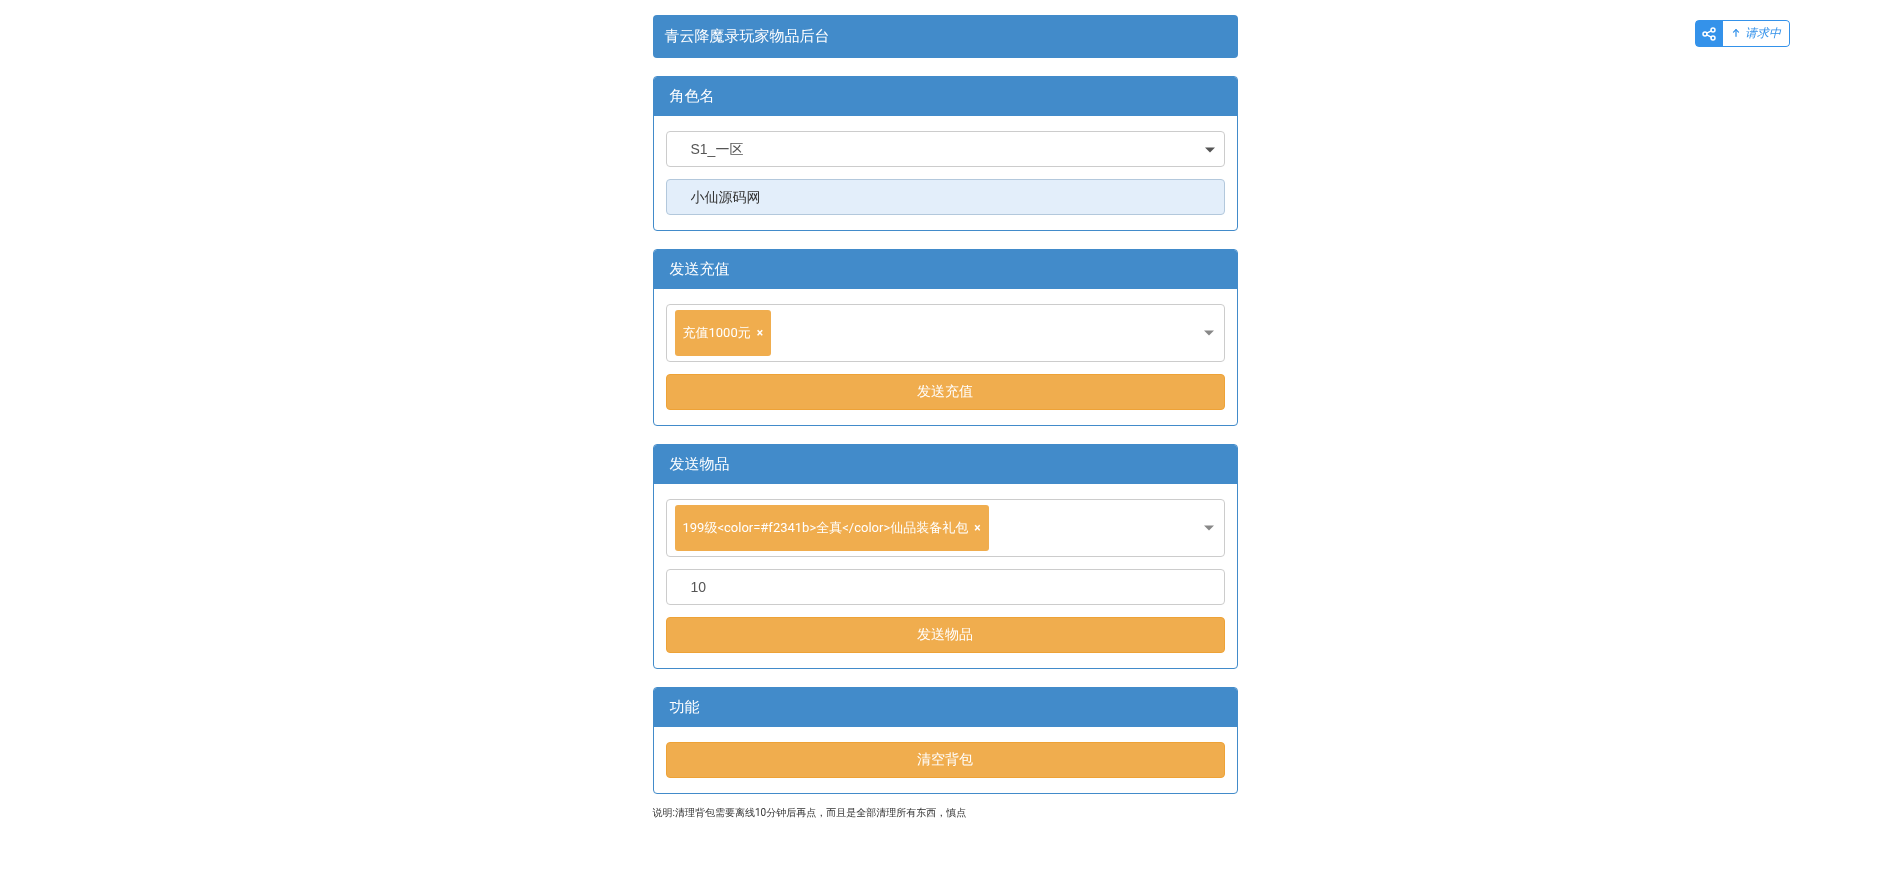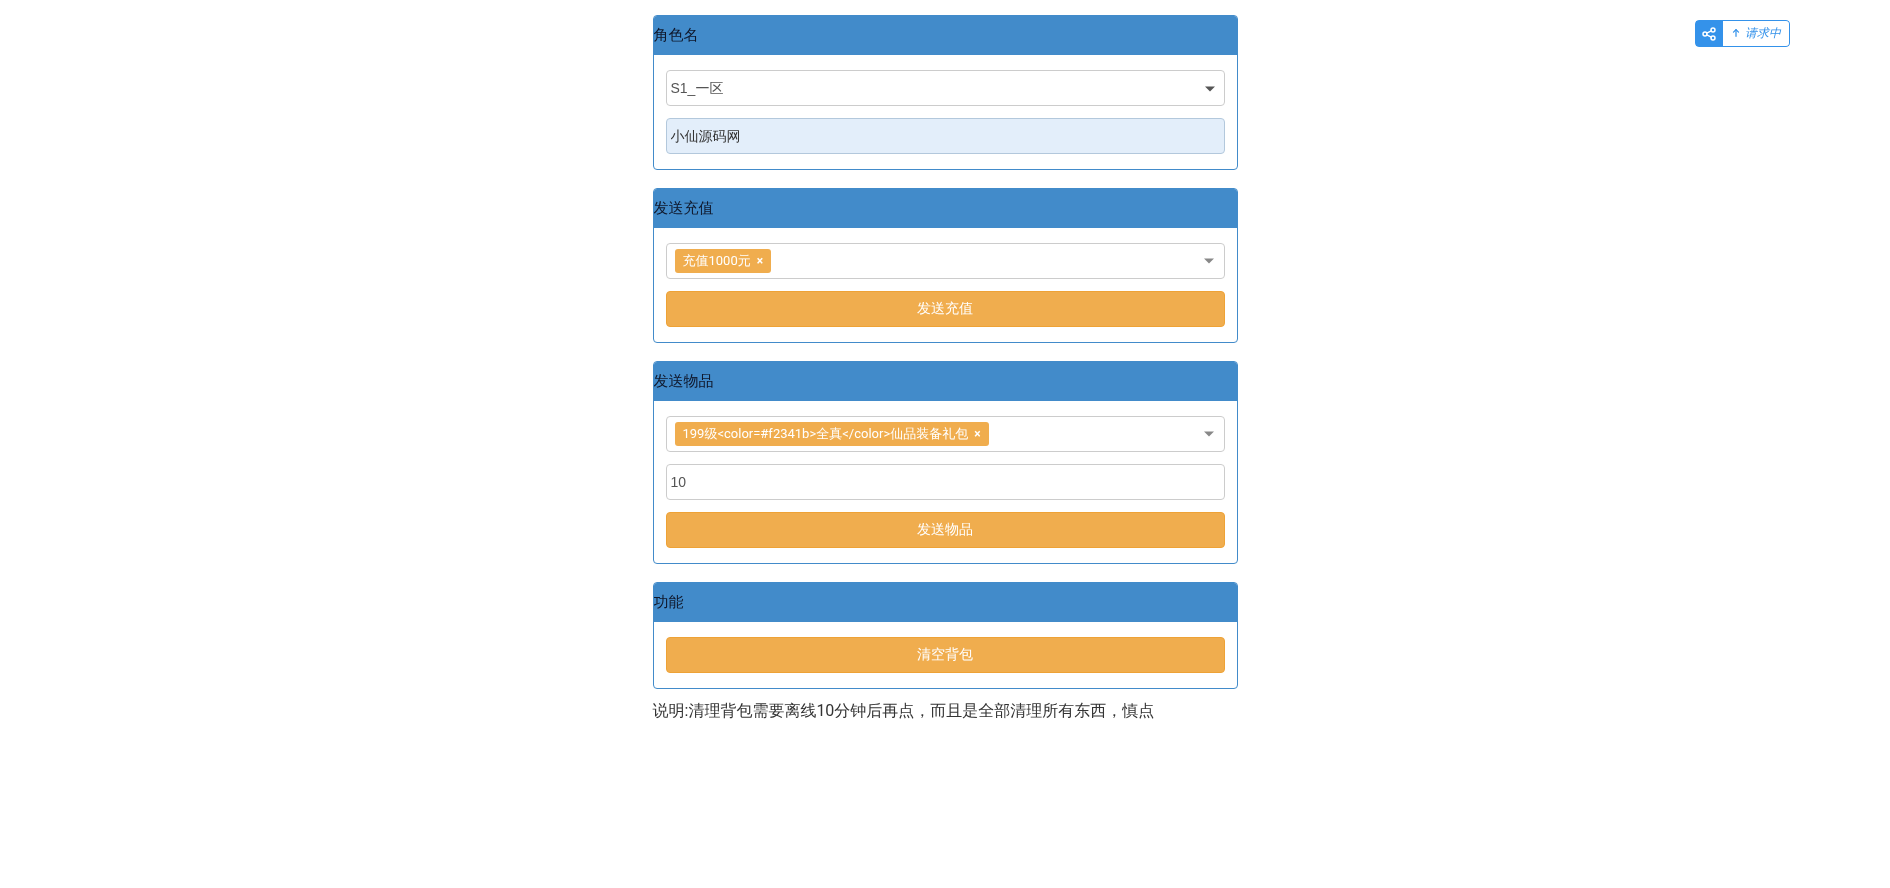--- a/index.html
+++ b/index.html
@@ -16,39 +16,39 @@
     }
     .panel {
       border: 1px solid #428bca;
       border-radius: 4px;
       margin-bottom: 18px;
       overflow: hidden;
       background: #fff;
     }
     .panel-heading {
       background: #428bca;
-      color: #0f172a;
-      padding: 10px 0;
+      color: #ffffff;
+      padding: 10px 16px;
       font-size: 15px;
     }
     .panel-body {
       padding: 15px 12px;
     }
     .title-bar {
       background: #428bca;
       color: #fff;
       padding: 12px;
       font-size: 15px;
       border-radius: 4px;
       margin-bottom: 18px;
     }
     .form-control, .select-control {
       display: block;
       width: 100%;
-      padding: 7px 4px;
+      padding: 7px 24px;
       font-size: 14px;
       line-height: 1.42857143;
       color: #555;
       background-color: #fff;
       border: 1px solid #ccc;
       border-radius: 4px;
       margin-bottom: 12px;
     }
     .form-control:last-child { margin-bottom: 0; }
     .select-control {
@@ -98,21 +98,21 @@
       margin-bottom: 12px;
       position: relative;
       min-height: 36px;
       display: flex;
       align-items: center;
       flex-wrap: wrap;
     }
     .tag {
       background: #f0ad4e;
       color: #fff;
-      padding: 3px 8px;
+      padding: 14px 8px;
       border-radius: 3px;
       font-size: 13px;
       display: inline-flex;
       align-items: center;
       margin: 1px 2px;
     }
     .tag-remove {
       margin-left: 6px;
       cursor: pointer;
       font-weight: bold;
@@ -122,21 +122,21 @@
       position: absolute;
       right: 10px;
       top: 50%;
       transform: translateY(-50%);
       border-left: 5px solid transparent;
       border-right: 5px solid transparent;
       border-top: 5px solid #888;
       pointer-events: none;
     }
     .note {
-      font-size: 16px;
+      font-size: 10px;
       color: #333;
       margin-top: 12px;
     }
     .floating-widget {
       position: absolute;
       top: 20px;
       right: 100px;
       display: flex;
       align-items: stretch;
       border-radius: 4px;
@@ -187,20 +187,21 @@
         <line x1="12" y1="20" x2="12" y2="4"></line>
         <polyline points="6 10 12 4 18 10"></polyline>
       </svg>
     </span>
     <span>请求中</span>
   </div>
 </div>
 
 <div class="container">
 
+  <div class="title-bar">青云降魔录玩家物品后台</div>
 
   <div class="panel">
     <div class="panel-heading">角色名</div>
     <div class="panel-body">
       <div class="select-wrap">
         <select class="select-control" style="margin-bottom:0">
           <option>S1_一区</option>
         </select>
       </div>
       <input type="text" class="form-control highlight-input" value="小仙源码网" style="">

